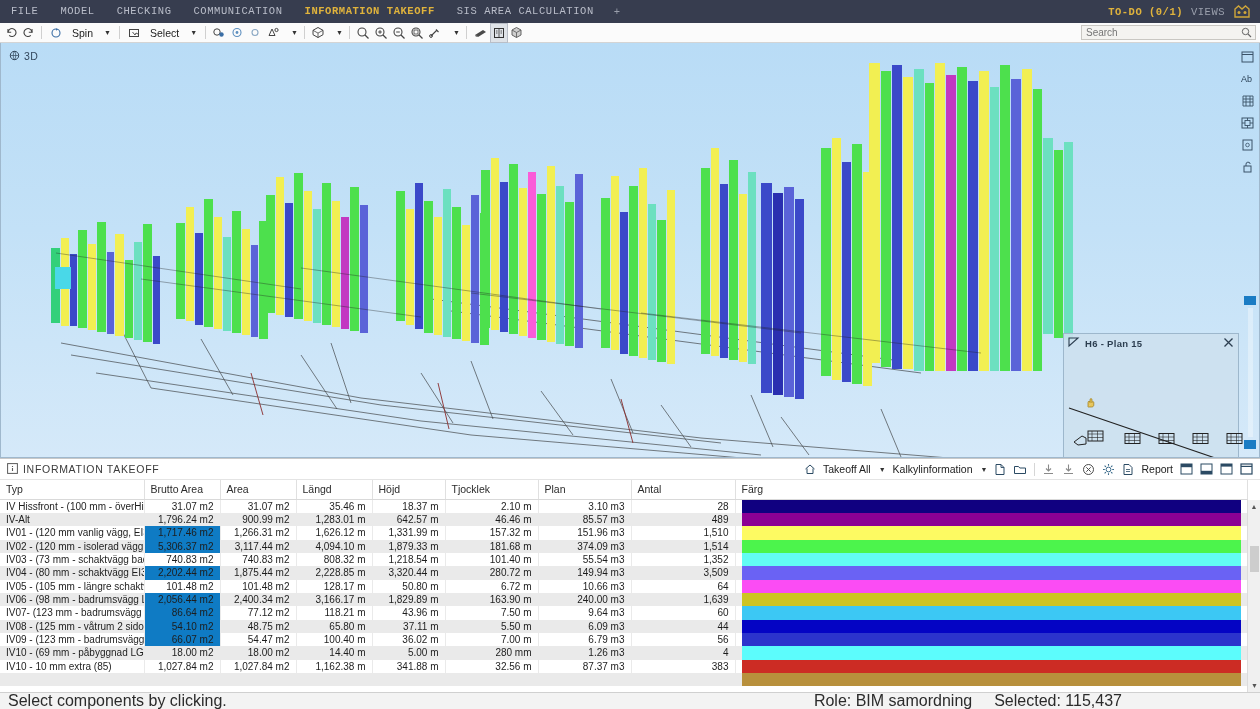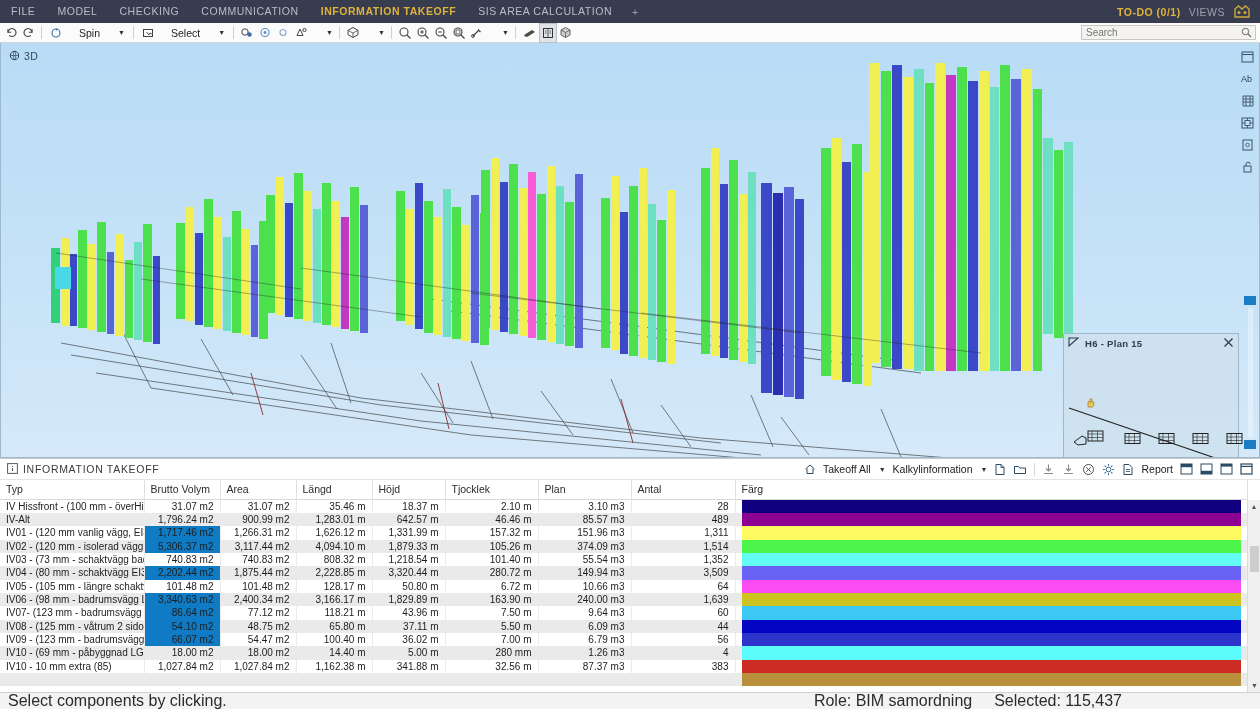--- a/index.html
+++ b/index.html
@@ -9,41 +9,41 @@
     font-size: 11px;
     background: #ffffff;
     overflow: hidden;
   }
   #app { position: relative; width: 1260px; height: 709px; display: flex; flex-direction: column; }
 
   
   .menubar {
     height: 23px; background: #373d4f; color: #b9bdc9;
     display: flex; align-items: center; flex: none;
-    font-size: 10.5px; letter-spacing: .55px;
+    font-size: 10.5px; letter-spacing: .55px; font-family: Liberation Mono, monospace;
   }
   .menu-item {
     padding: 0 11px; height: 23px; line-height: 23px;
     white-space: nowrap; cursor: default;
   }
   .menu-item.active { color: #e0b33c; font-weight: bold; }
   .menu-plus { padding: 0 9px; color: #9ba0ad; cursor: default; }
   .menubar-spacer { flex: 1; }
   .todo { color: #e0b33c; font-weight: bold; font-size: 10.5px; letter-spacing: .5px; padding-right: 8px;}
   .views { color: #9ba0ad; font-size: 10.5px; letter-spacing: .5px; padding-right: 8px;}
   .avatar-icon { padding-right: 9px; display:flex; align-items:center;}
 
   
   .toolbar {
     height: 20px; background: #fbfbfb; border-bottom: 1px solid #d4d4d4;
     display: flex; align-items: center; flex: none; padding-left: 3px;
   }
   .tb-btn {
     height: 20px; min-width: 17px; display: flex; align-items: center; justify-content:space-between;
-    padding: 0 2px; color: #3a3a3a; cursor: default; gap:17px;
+    padding: 0 2px; color: #3a3a3a; cursor: default; gap:10px;
   }
   .tb-btn.labeled { padding: 0 4px; }
   .tb-btn.pressed { background: #dfe3e8; border: 1px solid #b9bec7; }
   .tb-label { font-size: 10.5px; color: #222; }
   .tb-caret { font-size: 7px; color: #333; margin-left: 1px; }
   .tb-sep { width: 1px; height: 13px; background: #d0d0d0; margin: 0 4px; }
   .tb-spacer { flex: 1; }
   .search-box {
     width: 175px; height: 15px; background: #f4f3f0; border: 1px solid #c9c7c2;
     display: flex; align-items: center; margin-right: 4px; position:relative;
@@ -666,21 +666,21 @@
             <col style="width:76px">
           <col style="width:73px">
             <col style="width:93px">
             <col style="width:93px">
             <col style="width:104px">
           <col style="width:512px">
         </colgroup>
         <thead>
           <tr>
             <th>Typ</th>
-            <th>Brutto Volym</th>
+            <th>Brutto Area</th>
             <th>Area</th>
             <th>Längd</th>
             <th>Höjd</th>
             <th>Tjocklek</th>
             <th>Plan</th>
             <th>Antal</th>
             <th>Färg</th>
           </tr>
         </thead>
         <tbody id="tbody">
@@ -711,32 +711,32 @@
               </td>
             </tr>
             <tr>
               <td class="">IV01 - (120 mm vanlig vägg, EI30, 4,6m)</td>
               <td class="num sel-able sel">1,717.46 m2</td>
               <td class="num">1,266.31 m2</td>
               <td class="num">1,626.12 m</td>
               <td class="num">1,331.99 m</td>
               <td class="num">157.32 m</td>
               <td class="num">151.96 m3</td>
-              <td class="num">1,311</td>
+              <td class="num">1,510</td>
               <td class="color-cell">
                 <span class="swatch" style="background: rgb(253, 250, 98);"></span>
               </td>
             </tr>
             <tr>
               <td class="">IV02 - (120 mm - isolerad vägg sovru...</td>
               <td class="num sel-able sel">5,306.37 m2</td>
               <td class="num">3,117.44 m2</td>
               <td class="num">4,094.10 m</td>
               <td class="num">1,879.33 m</td>
-              <td class="num">105.26 m</td>
+              <td class="num">181.68 m</td>
               <td class="num">374.09 m3</td>
               <td class="num">1,514</td>
               <td class="color-cell">
                 <span class="swatch" style="background: rgb(76, 244, 76);"></span>
               </td>
             </tr>
             <tr>
               <td class="">IV03 - (73 mm - schaktvägg badrum, ...</td>
               <td class="num sel-able">740.83 m2</td>
               <td class="num">740.83 m2</td>
@@ -770,21 +770,21 @@
               <td class="num">50.80 m</td>
               <td class="num">6.72 m</td>
               <td class="num">10.66 m3</td>
               <td class="num">64</td>
               <td class="color-cell">
                 <span class="swatch" style="background: rgb(251, 76, 244);"></span>
               </td>
             </tr>
             <tr>
               <td class="">IV06 - (98 mm - badrumsvägg LGH, E...</td>
-              <td class="num sel-able sel">3,340.63 m2</td>
+              <td class="num sel-able sel">2,056.44 m2</td>
               <td class="num">2,400.34 m2</td>
               <td class="num">3,166.17 m</td>
               <td class="num">1,829.89 m</td>
               <td class="num">163.90 m</td>
               <td class="num">240.00 m3</td>
               <td class="num">1,639</td>
               <td class="color-cell">
                 <span class="swatch" style="background: rgb(205, 196, 34);"></span>
               </td>
             </tr>

